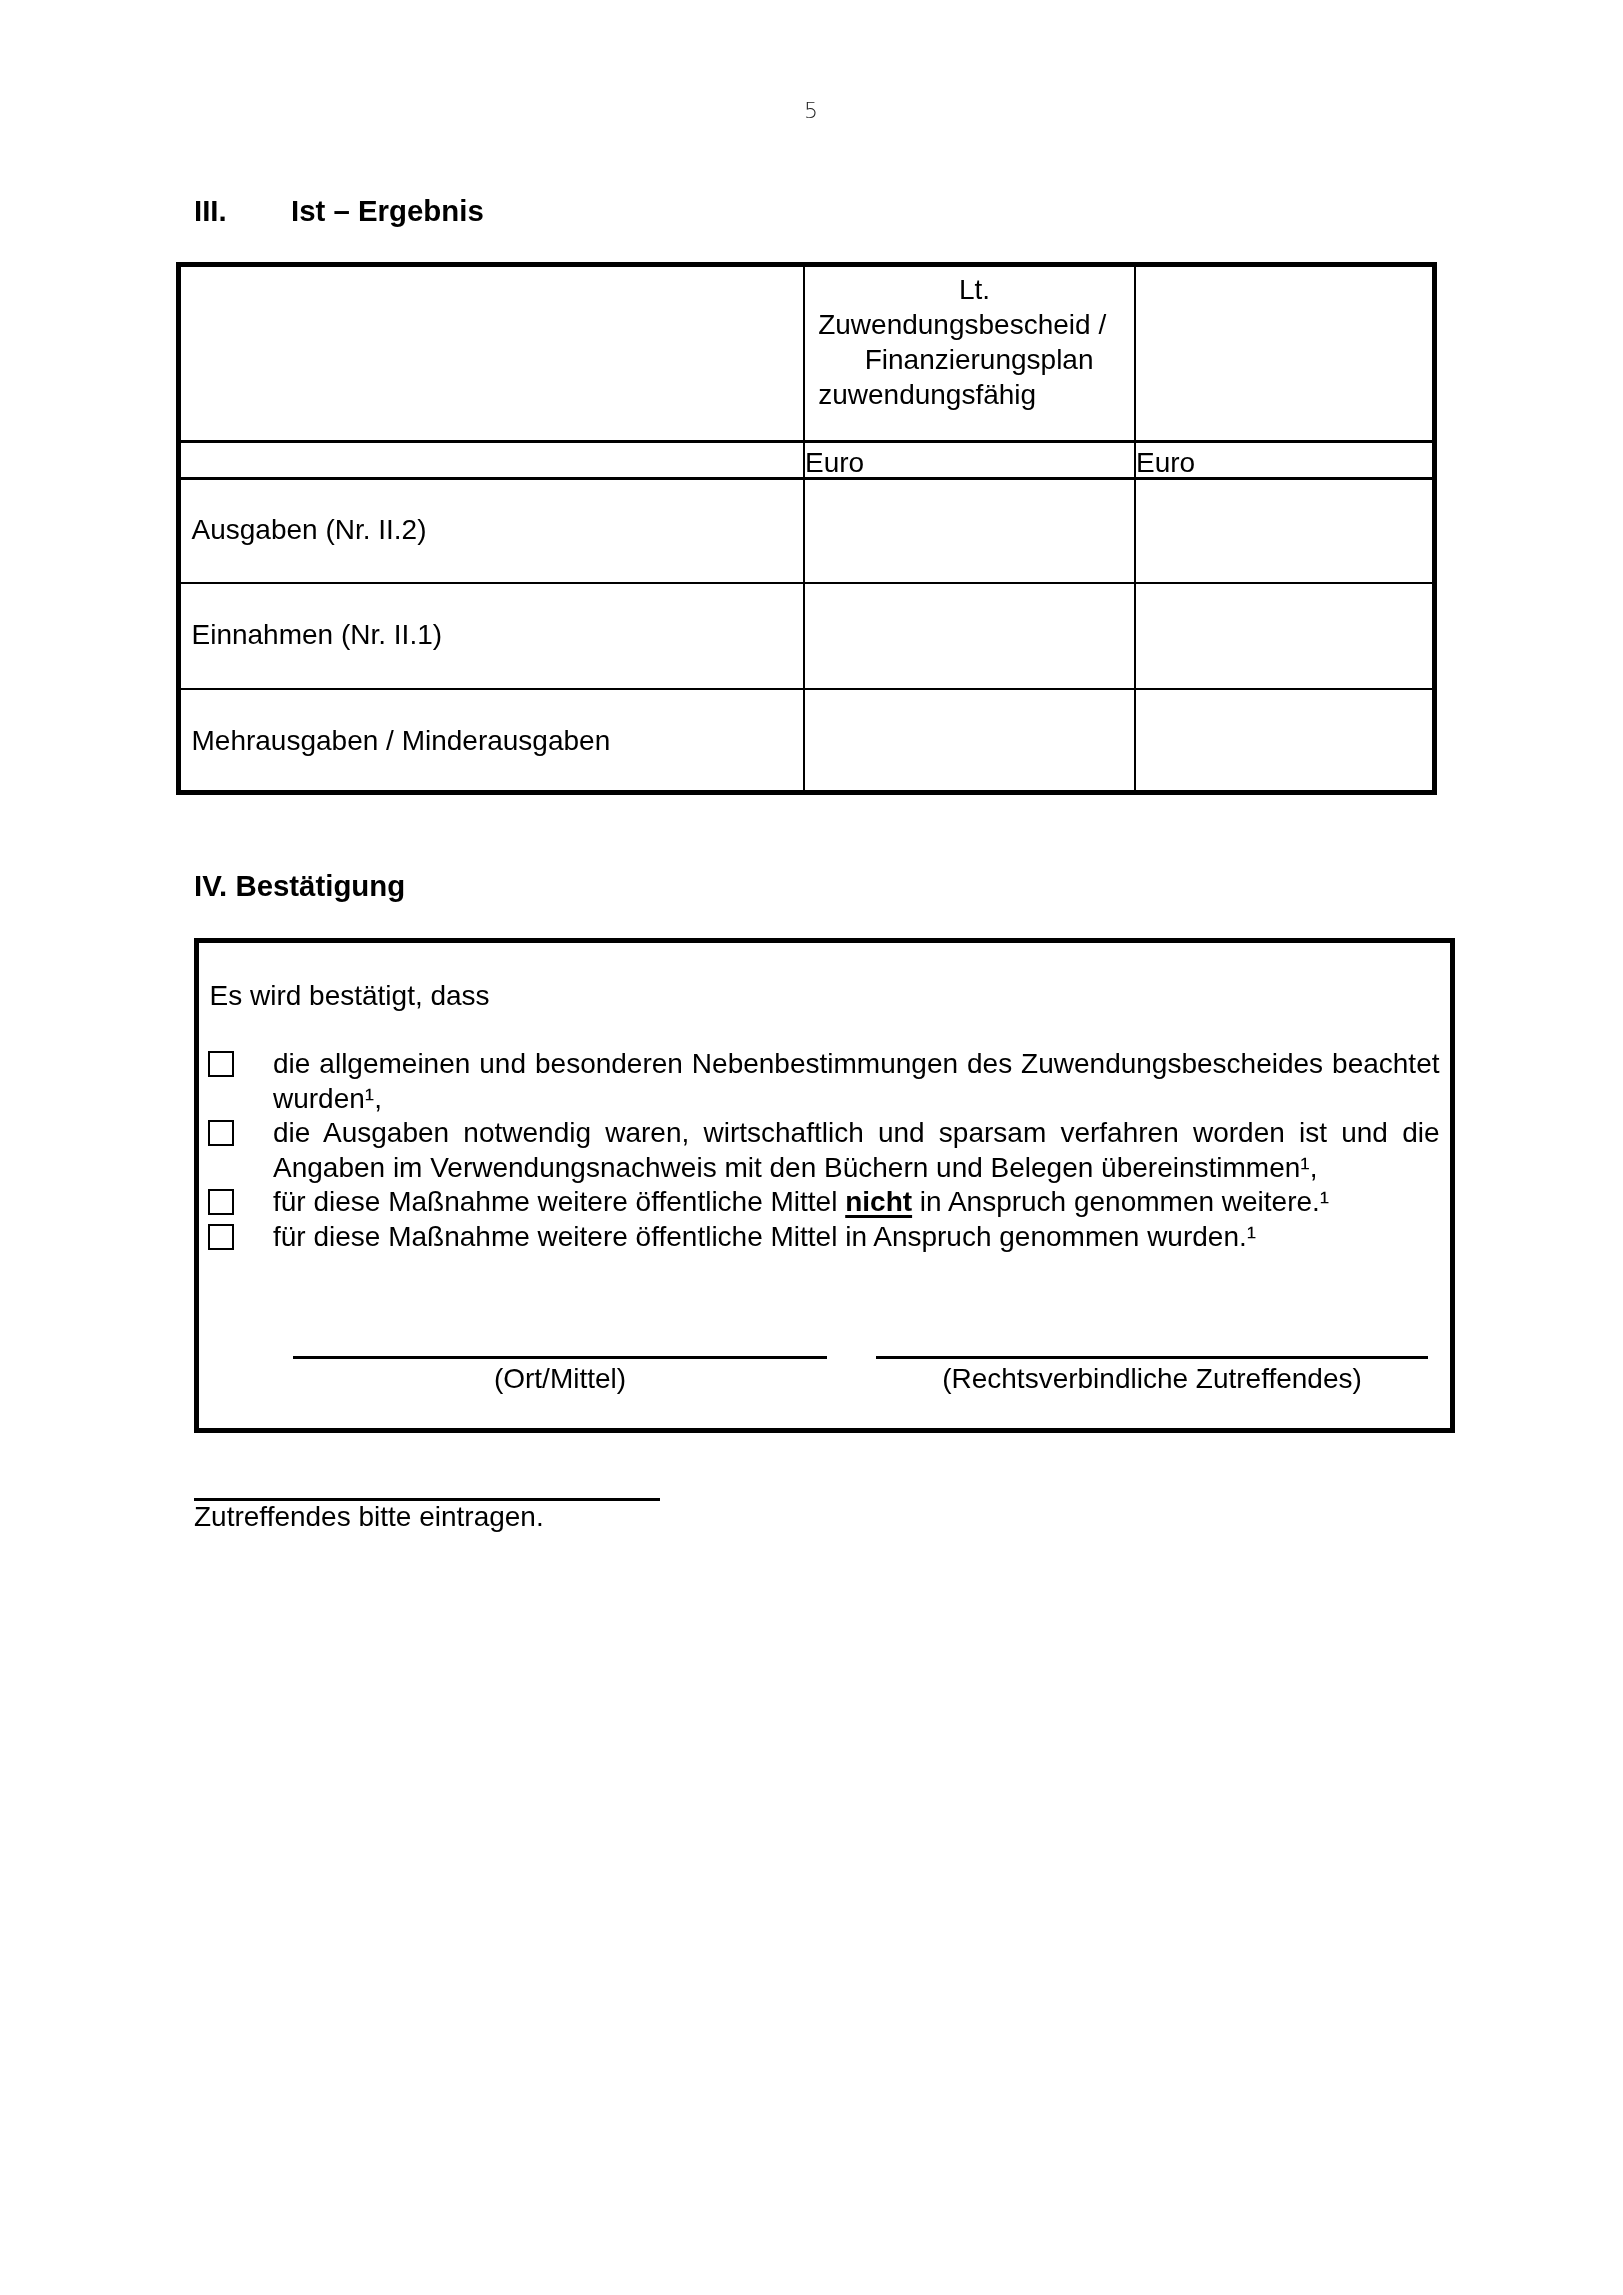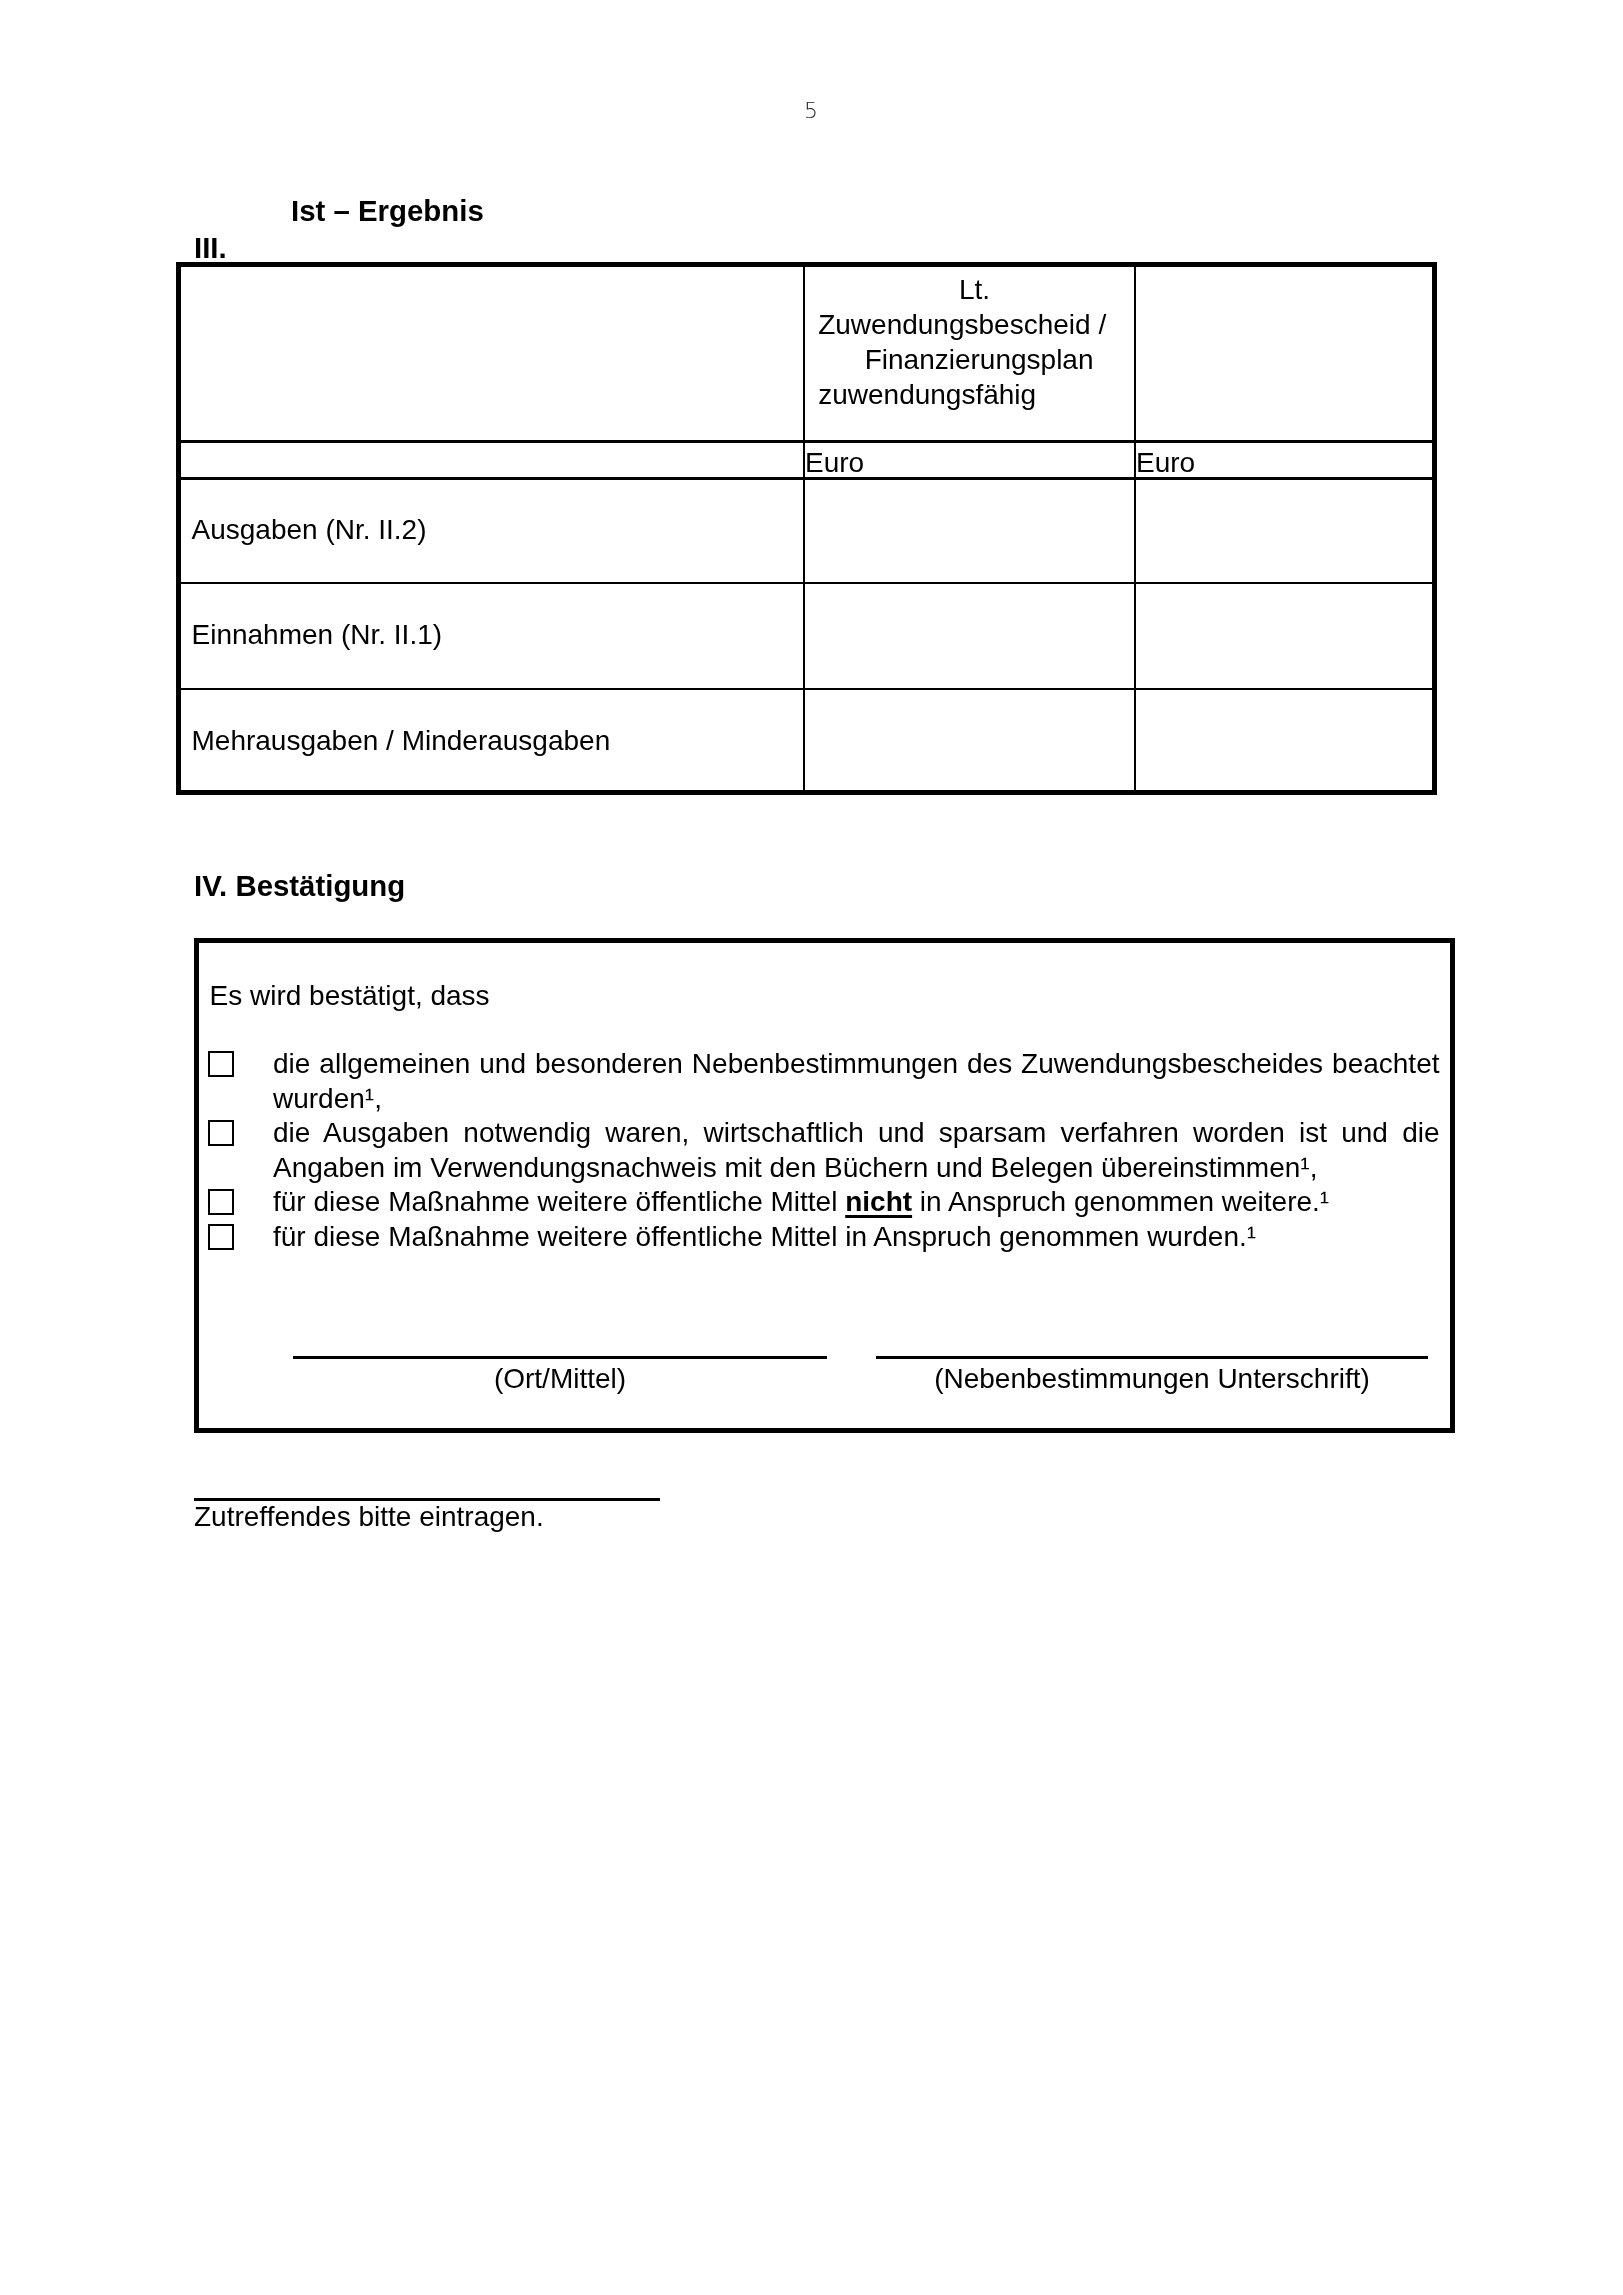--- a/index.html
+++ b/index.html
@@ -6,21 +6,21 @@
   body {
     width: 1623px; height: 2295px; position: relative; overflow: hidden;
     font-family: "Liberation Sans", sans-serif; color: #000;
   }
   .abs { position: absolute; }
   .page-num {
     left: 785px; top: 98px; width: 52px; text-align: center;
     font-family: "DejaVu Sans", sans-serif; font-weight: 200; font-size: 22px; color: #222;
   }
   .h-roman { font-weight: bold; font-size: 29.4px; }
-  #sec3-num { left: 194px; top: 194px; margin-top: 37px; }
+  #sec3-num { left: 194px; top: 194px; }
   #sec3-title { left: 291px; top: 194px; }
   #sec4-title { left: 194px; top: 869px; }
 
   
   .tbl {
     left: 176px; top: 262px; width: 1261px; height: 533px;
     border: 5.9px solid #000; box-sizing: border-box;
   }
   .tbl .vline { position: absolute; top: 0; bottom: 0; width: 2px; background: #000; }
   .tbl .hline { position: absolute; left: 0; right: 0; height: 2.6px; background: #000; }
@@ -114,18 +114,18 @@
 
   <div class="cb-row" style="top:276px;">
     <div class="checkbox" style="top:4.6px;"></div>
     <div class="cb-text nojust">für diese Maßnahme weitere öffentliche Mittel in Anspruch genommen wurden.¹</div>
   </div>
 
   <div class="sig-line" style="left:94px; width:534px; top:413px;"></div>
   <div class="sig-label" style="left:94px; width:534px; top:420px;">(Ort/Mittel)</div>
 
   <div class="sig-line" style="left:677px; width:552px; top:413px;"></div>
-  <div class="sig-label" style="left:677px; width:552px; top:420px;">(Nebenbestimmungen Unterschrift)</div>
+  <div class="sig-label" style="left:677px; width:552px; top:420px;">(Rechtsverbindliche Zutreffendes)</div>
 </div>
 
 <div class="abs fn-line"></div>
 <div class="abs fn-text">Zutreffendes bitte eintragen.</div>
 
 
 </body></html>

